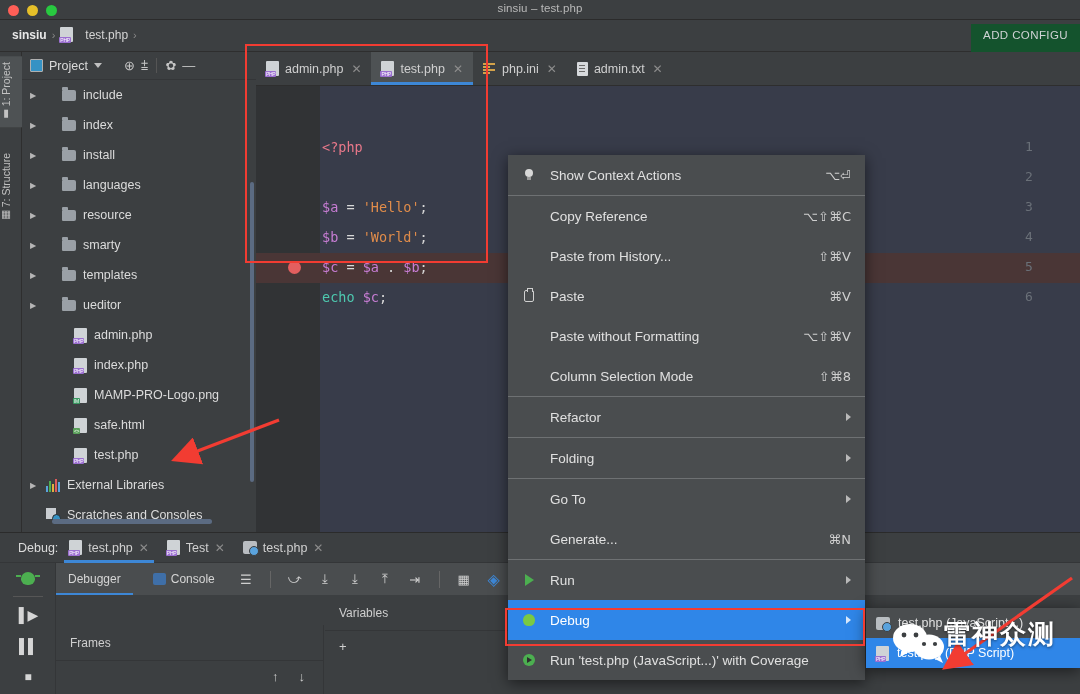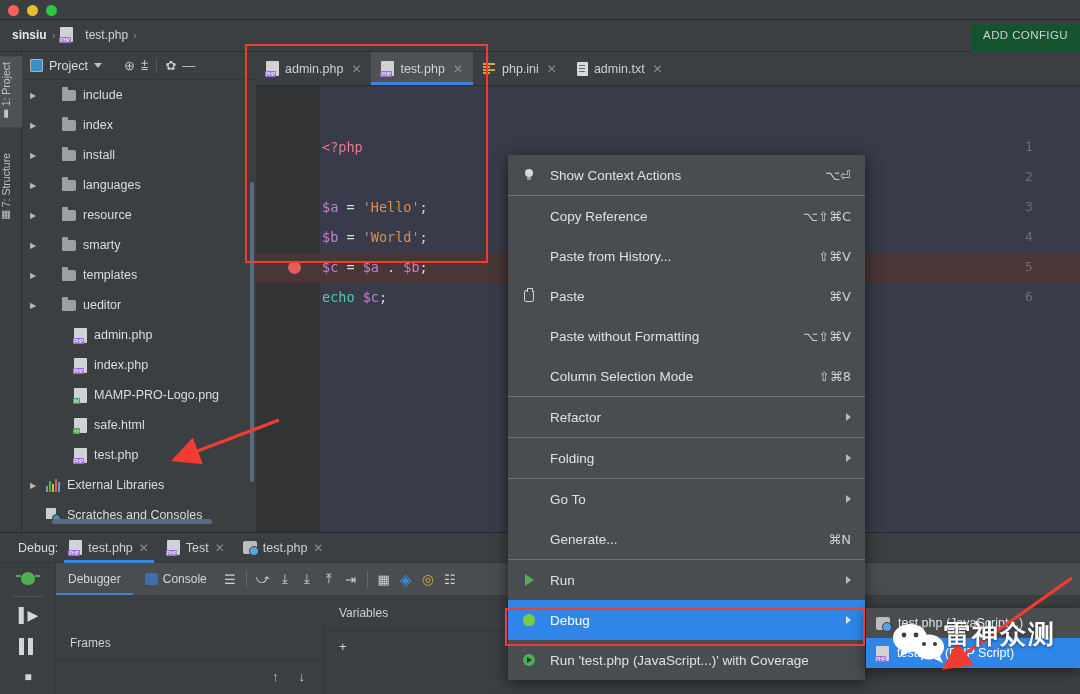--- a/index.html
+++ b/index.html
@@ -129,21 +129,21 @@
   .dtab.active:after{content:"";position:absolute;left:4px;bottom:0;width:calc(100% - 8px);height:2.5px;background:#3d87d6;}
   .dtab .x{color:#8d8d8d;font-size:12px;}
 
   .dsidebar{position:absolute;left:0;top:30px;width:56px;height:132px;background:#3c3f41;border-right:1px solid #343638;}
   .dsb-btn{width:56px;height:31px;display:flex;align-items:center;justify-content:center;}
   .dsb-sep{width:30px;height:1px;background:#565656;margin:2px auto;}
   .bug{width:14px;height:13px;background:#4caf50;border-radius:50% 50% 45% 45%;position:relative;}
   .bug:before,.bug:after{content:"";position:absolute;top:3px;width:5px;height:1.5px;background:#4caf50;}
   .bug:before{left:-5px;} .bug:after{right:-5px;}
 
-  .dtoolbar{position:absolute;left:56px;top:30px;width:1024px;height:32px;background:#4a4d4f;display:flex;align-items:center;gap:0;}
+  .dtoolbar{position:absolute;left:56px;top:30px;width:1024px;height:32px;background:#4a4d4f;display:flex;align-items:center;gap:8px;}
   .dsubtab{padding:0 12px;height:32px;display:flex;align-items:center;gap:5px;font-size:12px;color:#d5d5d5;position:relative;}
   .dsubtab.active:after{content:"";position:absolute;left:0;bottom:0;width:100%;height:2.5px;background:#3d87d6;}
   .tb-ic{width:22px;height:32px;display:flex;align-items:center;justify-content:center;color:#cfcfcf;font-size:13px;}
   .tb-div{width:1px;height:17px;background:#666;margin:0 5px;}
 
   .panes{position:absolute;left:56px;top:62px;width:1024px;height:100px;}
   .pane-frames{position:absolute;left:0;top:0;width:268px;height:92px;background:#3c3f41;border-right:1px solid #343638;margin-top:30px;}
   .pane-vars{position:absolute;left:269px;top:0;width:755px;height:100px;background:#3c3f41;}
   .pane-hdr{height:36px;display:flex;align-items:center;padding-left:14px;font-size:12px;color:#cfcfcf;border-bottom:1px solid #343638;}
   .pane-foot{height:30px;display:flex;align-items:center;justify-content:flex-end;gap:20px;padding-right:18px;color:#cfcfcf;font-size:13px;}
@@ -183,20 +183,21 @@
 <body>
 
 <div id="root">
 
   <div class="titlebar">
     <div class="traffic">
       <span class="dot red"></span>
       <span class="dot yellow"></span>
       <span class="dot green"></span>
     </div>
+    <div class="win-title">sinsiu – test.php</div>
   </div>
 
   <div class="navbar">
     <div class="crumbs">
       <b>sinsiu</b>
       <span class="crumb-sep">›</span>
       <span class="fileicon php"></span>
       <span>test.php</span>
       <span class="crumb-sep">›</span>
     </div>

